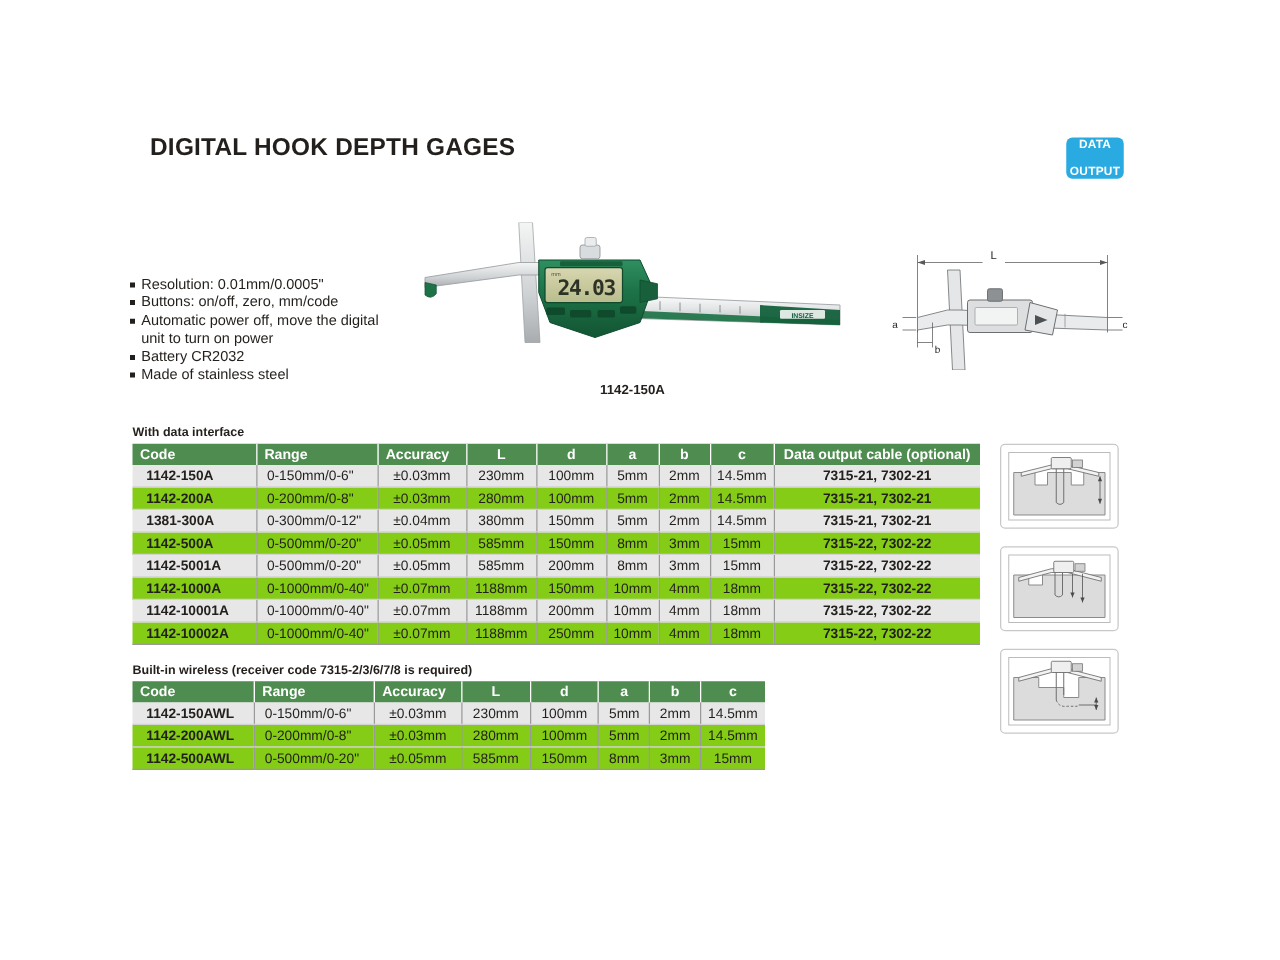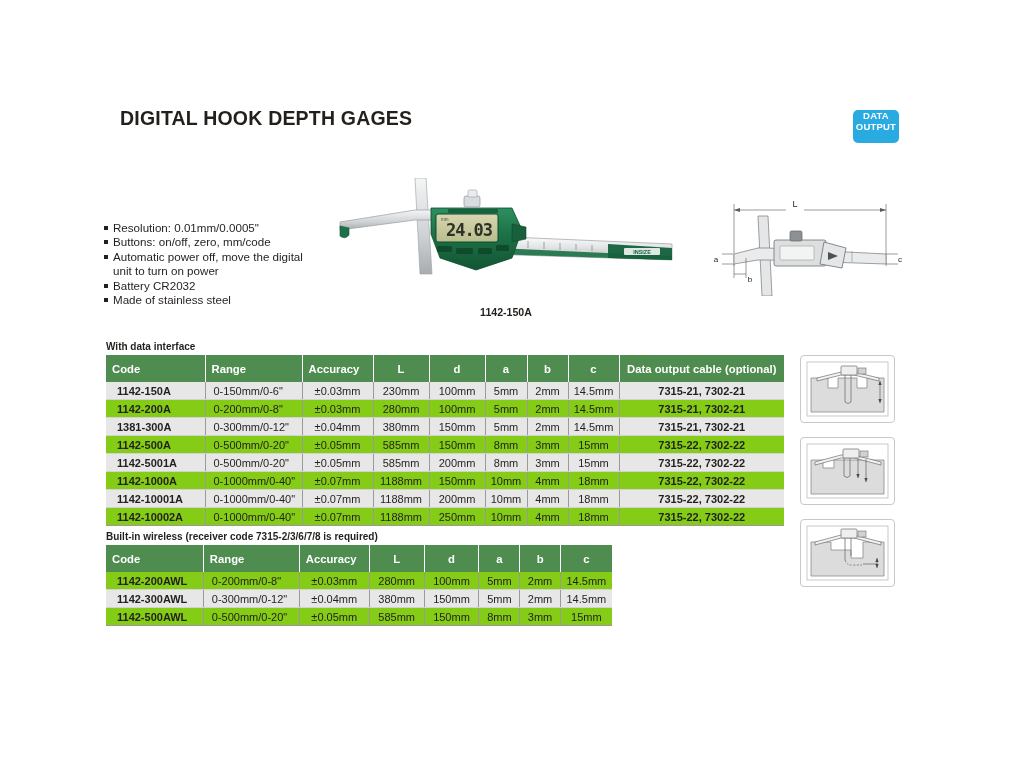--- a/index.html
+++ b/index.html
@@ -32,21 +32,21 @@
     position: absolute;
     left: 853px;
     top: 110px;
     width: 46px;
     height: 33px;
     background: #29abe2;
     border-radius: 5px;
     display: flex;
     flex-direction: column;
     align-items: center;
-    justify-content: flex-start;
+    justify-content: space-between;
     color: #ffffff;
     font-size: 9.5px;
     font-weight: bold;
     line-height: 11px;
     letter-spacing: 0.2px;
   }
 
   
   #features {
     position: absolute;
@@ -135,21 +135,21 @@
     color: #231f1c;
   }
   #table-data-interface { left: 106px; top: 355px; width: 678px; }
   #table-wireless       { left: 106px; top: 545px; width: 506px; }
 
   table.spec-table thead th {
     background: #4e8c4f;
     color: #ffffff;
     font-weight: bold;
     font-size: 11.3px;
-    height: 27px;
+    height: 17px;
     padding: 0 6px;
     border-right: 1px solid #ffffff;
     text-align: center;
     white-space: nowrap;
   }
   table.spec-table thead th:last-child { border-right: none; }
   table.spec-table thead th.al { text-align: left; }
 
   table.spec-table tbody td {
     height: 17px;
@@ -521,40 +521,40 @@
         <th class="al">Range</th>
         <th class="al">Accuracy</th>
         <th>L</th>
         <th>d</th>
         <th>a</th>
         <th>b</th>
         <th>c</th>
       </tr>
     </thead>
   <tbody>
+      <tr class="odd">
+        <td class="code">1142-150AWL</td>
+        <td class="range">0-150mm/0-6"</td>
+        <td>±0.03mm</td>
+        <td>230mm</td>
+        <td>100mm</td>
+        <td>5mm</td>
+        <td>2mm</td>
+        <td>14.5mm</td>
+      </tr>
       <tr class="even">
         <td class="code">1142-200AWL</td>
         <td class="range">0-200mm/0-8"</td>
         <td>±0.03mm</td>
         <td>280mm</td>
         <td>100mm</td>
         <td>5mm</td>
         <td>2mm</td>
         <td>14.5mm</td>
       </tr>
-      <tr class="odd">
-        <td class="code">1142-300AWL</td>
-        <td class="range">0-300mm/0-12"</td>
-        <td>±0.04mm</td>
-        <td>380mm</td>
-        <td>150mm</td>
-        <td>5mm</td>
-        <td>2mm</td>
-        <td>14.5mm</td>
-      </tr>
       <tr class="even">
         <td class="code">1142-500AWL</td>
         <td class="range">0-500mm/0-20"</td>
         <td>±0.05mm</td>
         <td>585mm</td>
         <td>150mm</td>
         <td>8mm</td>
         <td>3mm</td>
         <td>15mm</td>
       </tr>

